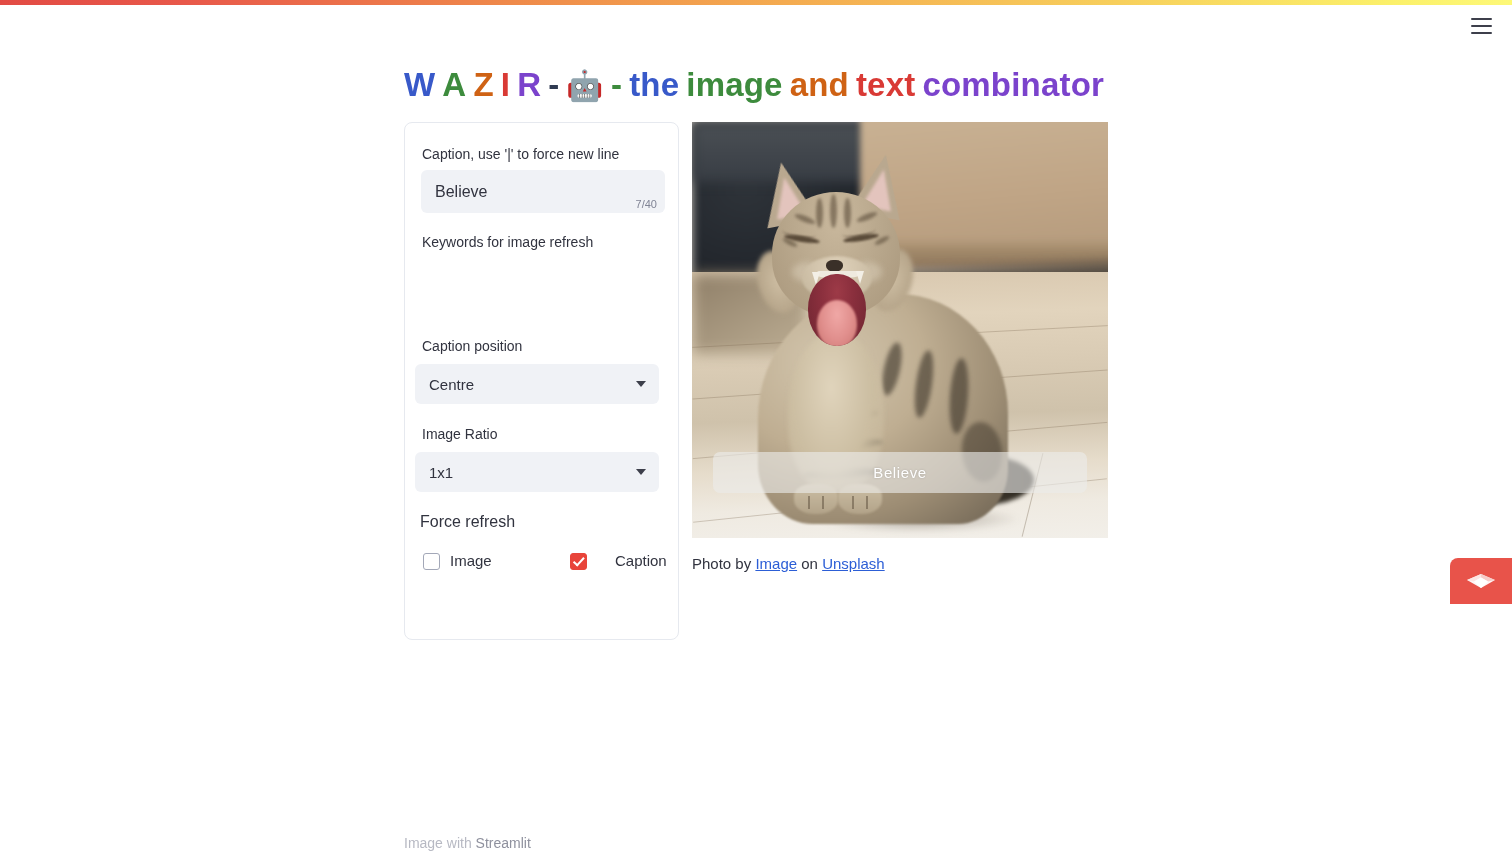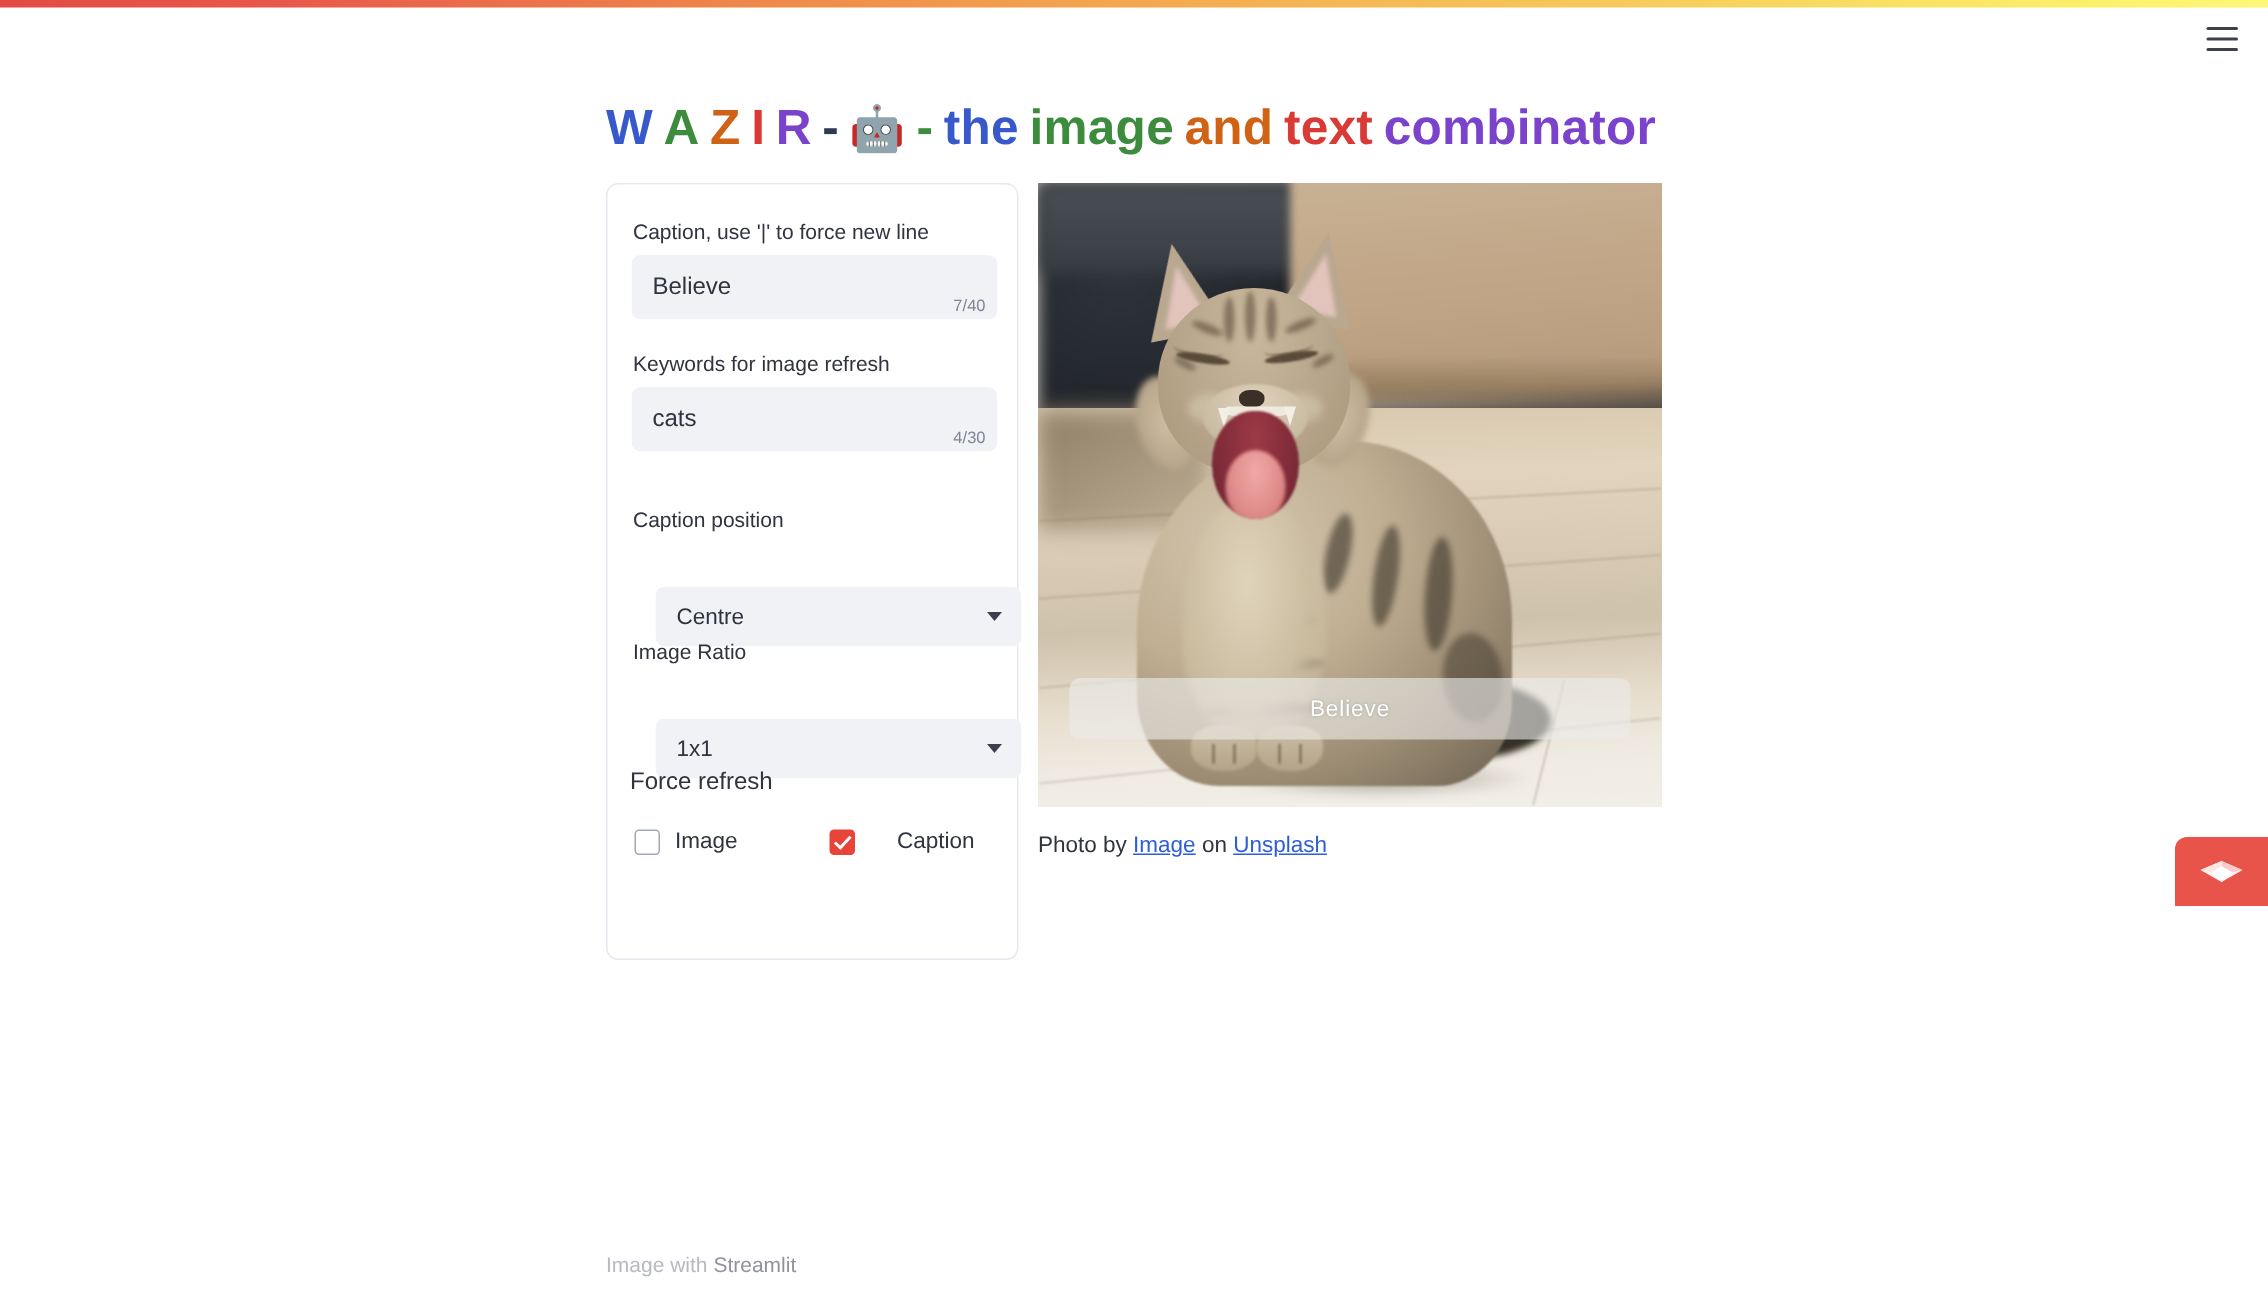--- a/index.html
+++ b/index.html
@@ -128,28 +128,27 @@
     position: absolute;
     right: 7px;
     bottom: 1px;
     font-size: 11px;
     color: #808495;
     line-height: 14px;
   }
 
   .select-box {
     position: absolute;
-    left: 32px;
+    left: 10px;
     width: 244px;
     height: 40px;
     background: #f0f2f6;
     border: 1px solid transparent;
     border-radius: 6px;
     cursor: pointer;
-    margin-top: 27px;
   }
   .select-box .sel-value {
     position: absolute;
     left: 13px;
     top: 10px;
     font-size: 15px;
     color: #31333f;
     line-height: 20px;
   }
   .select-box .chev {
@@ -174,21 +173,21 @@
 
   .checkbox-row {
     position: absolute;
     top: 428px;
     display: flex;
     align-items: center;
     gap: 10px;
     cursor: pointer;
   }
   #cb-image-row { left: 18px; }
-  #cb-caption-row { left: 148px; gap: 28px; }
+  #cb-caption-row { left: 165px; gap: 28px; }
 
   .cb-box {
     width: 17px; height: 17px;
     border-radius: 3px;
     position: relative;
     flex: 0 0 auto;
   }
   .cb-box.unchecked {
     background: #ffffff;
     border: 1.6px solid #a3a8b8;
@@ -588,24 +587,20 @@
 
   <div id="form-card">
 
     <div class="field-label" style="top:22px;">Caption, use '|' to force new line</div>
     <div class="text-input" style="top:47px;">
       <div class="value">Believe</div>
       <div class="counter">7/40</div>
     </div>
 
     <div class="field-label" style="top:110px;">Keywords for image refresh</div>
-    <div class="text-input" style="top:135px;">
-      <div class="value">cats</div>
-      <div class="counter">4/30</div>
-    </div>
 
     <div class="field-label" style="top:214px;">Caption position</div>
     <div class="select-box" style="top:241px;">
       <div class="sel-value">Centre</div>
       <div class="chev"></div>
     </div>
 
     <div class="field-label" style="top:302px;">Image Ratio</div>
     <div class="select-box" style="top:329px;">
       <div class="sel-value">1x1</div>

